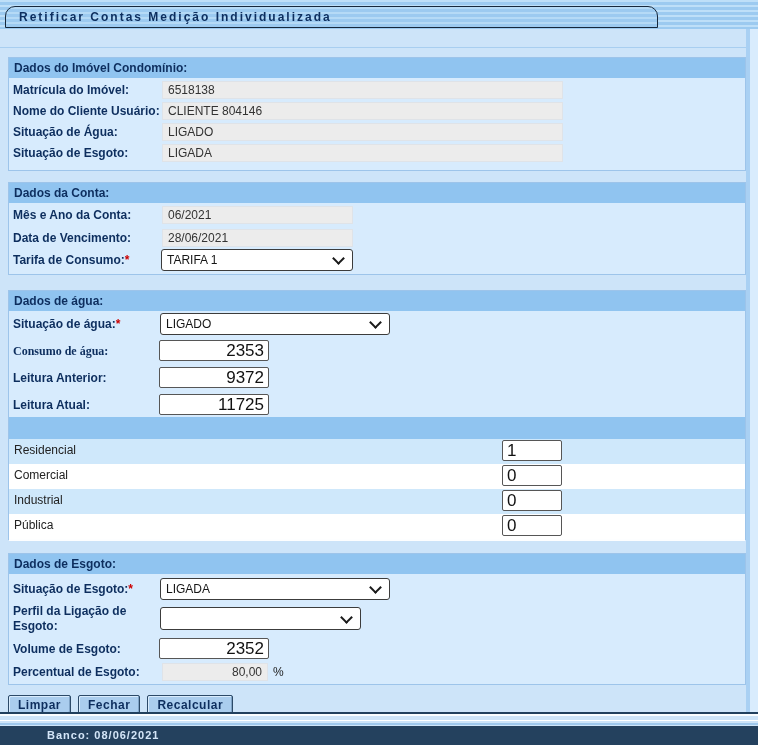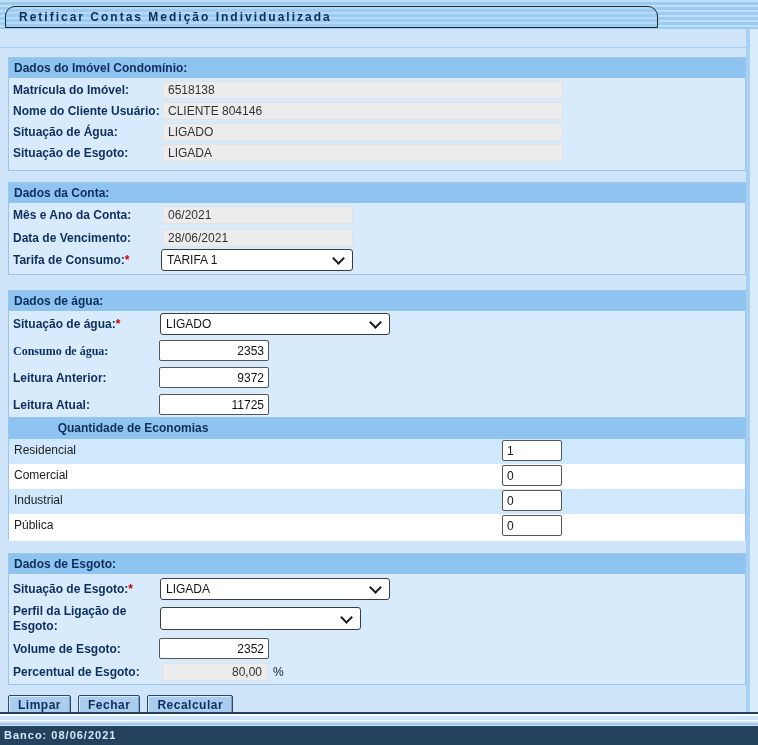--- a/index.html
+++ b/index.html
@@ -28,21 +28,21 @@
   .section{left:8px;width:738px;background:#d7ebfd;border:1px solid #9dc4ea;}
   .sec-header{height:20px;background:#90c4f0;color:#0d2e5e;font-weight:bold;
     line-height:20px;padding-left:5px;}
   .lbl{font-weight:bold;color:#0d2e5e;line-height:20px;white-space:nowrap;}
   .lbl.wrap{white-space:normal;line-height:15px;}
   .req{color:#cc0000;}
   .ro{background:#ececec;border:1px solid #dfe3e8;color:#333;line-height:16px;
     padding:0 5px;overflow:hidden;white-space:nowrap;}
   .ro.num{text-align:right;}
   .inp{border:1px solid #565656;border-radius:2px;background:#fff;color:#111;
-    font-family:inherit;font-size:12px;padding:0 4px;}
+    font-family:inherit;font-size:17px;padding:0 4px;}
   .inp.num{text-align:right;}
   .sel{background:#fff;border:1px solid #3c3c3c;border-radius:3px;color:#151515;}
   .sel .sel-text{position:absolute;left:5px;top:0;bottom:0;line-height:20px;}
   .chev{position:absolute;right:9px;top:50%;width:7px;height:7px;margin-top:-6px;
     border-right:2px solid #1a1a1a;border-bottom:2px solid #1a1a1a;transform:rotate(45deg);}
   
   .tbl-header{left:9px;top:417px;width:736px;height:22px;background:#90c4f0;display:flex;}
   .tbl-header .c1{width:488px;text-align:center;font-weight:bold;color:#0d2e5e;line-height:22px;}
   .tbl-header .c2{width:248px;text-align:center;font-weight:bold;color:#0d2e5e;line-height:22px;}
   .tbl-row{left:9px;width:736px;height:25px;border-bottom:2px solid #fdfeff;position:absolute;}
@@ -52,21 +52,21 @@
   .tbl-row .qty{position:absolute;left:493px;top:1px;width:50px;height:19px;text-align:left;}
   
   .btn-bar{left:8px;top:695px;display:flex;gap:7px;}
   .btn{height:19px;background:#aacdee;border:1px solid #2c4a68;border-radius:2px;
     box-shadow:inset -1px -1px 0 #7fa3c6,inset 1px 1px 0 #d9ecfd;
     color:#0d2e5e;font-weight:bold;font-size:12px;font-family:inherit;
     letter-spacing:0.5px;padding:0 9px;line-height:16px;cursor:pointer;}
   
   .footer{left:0;top:726px;width:758px;height:19px;background:#24415e;display:flex;
     justify-content:space-between;color:#d4e6f8;font-size:11px;font-weight:bold;
-    letter-spacing:1px;line-height:19px;}
+    letter-spacing:1px;line-height:19px;padding-left:43px;}
   .footer .f-left{padding-left:4px;}
   .footer .f-right{padding-right:4px;}
 </style>
 </head>
 <body>
 
 <div class="abs top-stripes"></div>
 <div class="abs title-bar">Retificar Contas Medição Individualizada</div>
 <div class="abs separator"></div>
 <div class="abs frame-right"></div>
@@ -106,21 +106,20 @@
   <span class="chev"></span>
 </div>
 <div class="abs lbl" style="left:13px;top:341px;font-family:Liberation Serif, serif;">Consumo de água:</div>
 <input class="abs inp num" style="left: 159px; top: 340px; width: 110px; height: 21px;" value="2353">
 <div class="abs lbl" style="left:13px;top:368px;">Leitura Anterior:</div>
 <input class="abs inp num" style="left: 159px; top: 367px; width: 110px; height: 21px;" value="9372">
 <div class="abs lbl" style="left:13px;top:395px;">Leitura Atual:</div>
 <input class="abs inp num" style="left: 159px; top: 394px; width: 110px; height: 21px;" value="11725">
 
 <div class="abs tbl-header">
-  <div class="c2">Quantidade de Economias</div>
 </div>
 <div class="tbl-row odd" style="top:439px;">
   <span class="cat">Residencial</span>
   <input class="inp qty" value="1" style="">
 </div>
 <div class="tbl-row even" style="top:464px;">
   <span class="cat">Comercial</span>
   <input class="inp qty" value="0" style="">
 </div>
 <div class="tbl-row odd" style="top:489px;">

